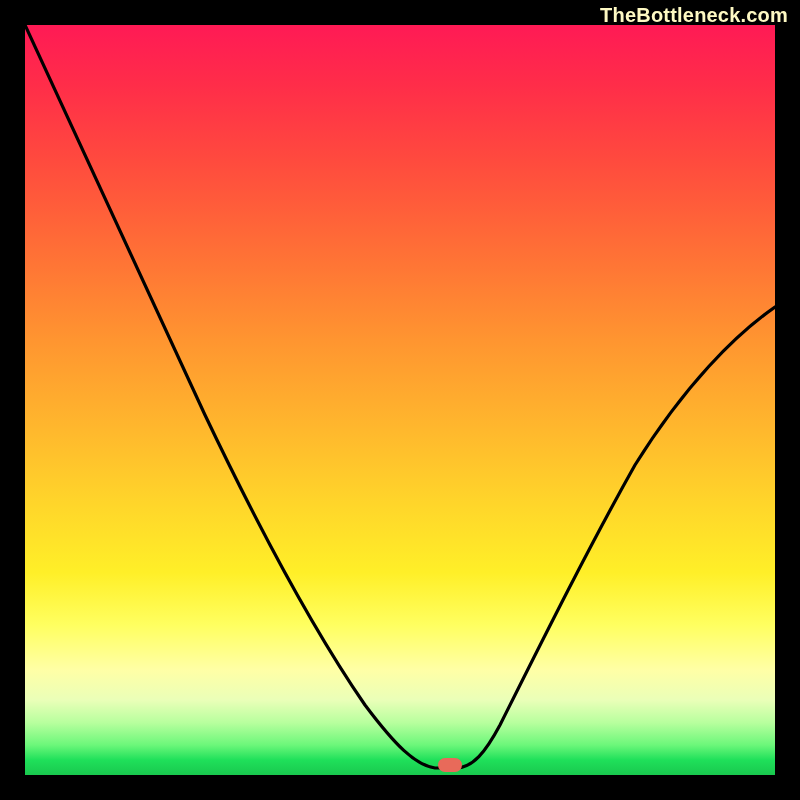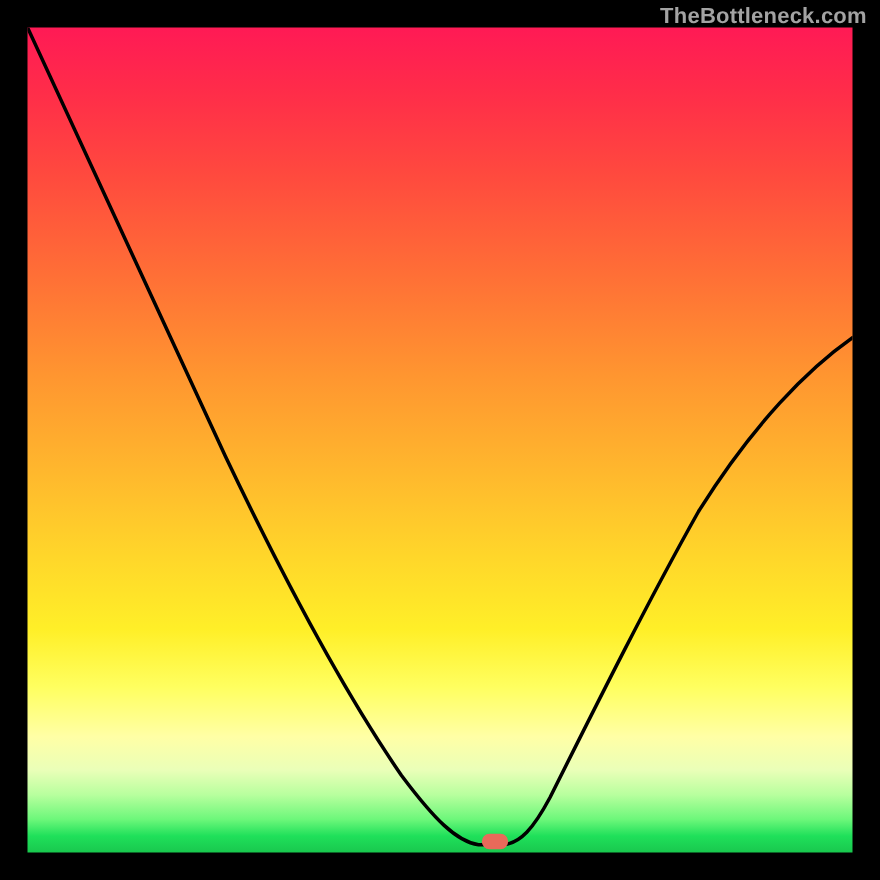--- a/index.html
+++ b/index.html
@@ -55,21 +55,21 @@
     background: #e86a5a;
     border-radius: 10px;
   }
   .watermark {
     position: absolute;
     top: 4px;
     right: 12px;
     font-family: Arial, Helvetica, sans-serif;
     font-size: 20px;
     font-weight: 600;
-    color: #a3a3a3;
+    color: #fef9c3;
     letter-spacing: 0.2px;
     user-select: none;
   }
 </style>
 </head>
 <body>
 
 <div class="stage">
 
   <div class="watermark">TheBottleneck.com</div>

